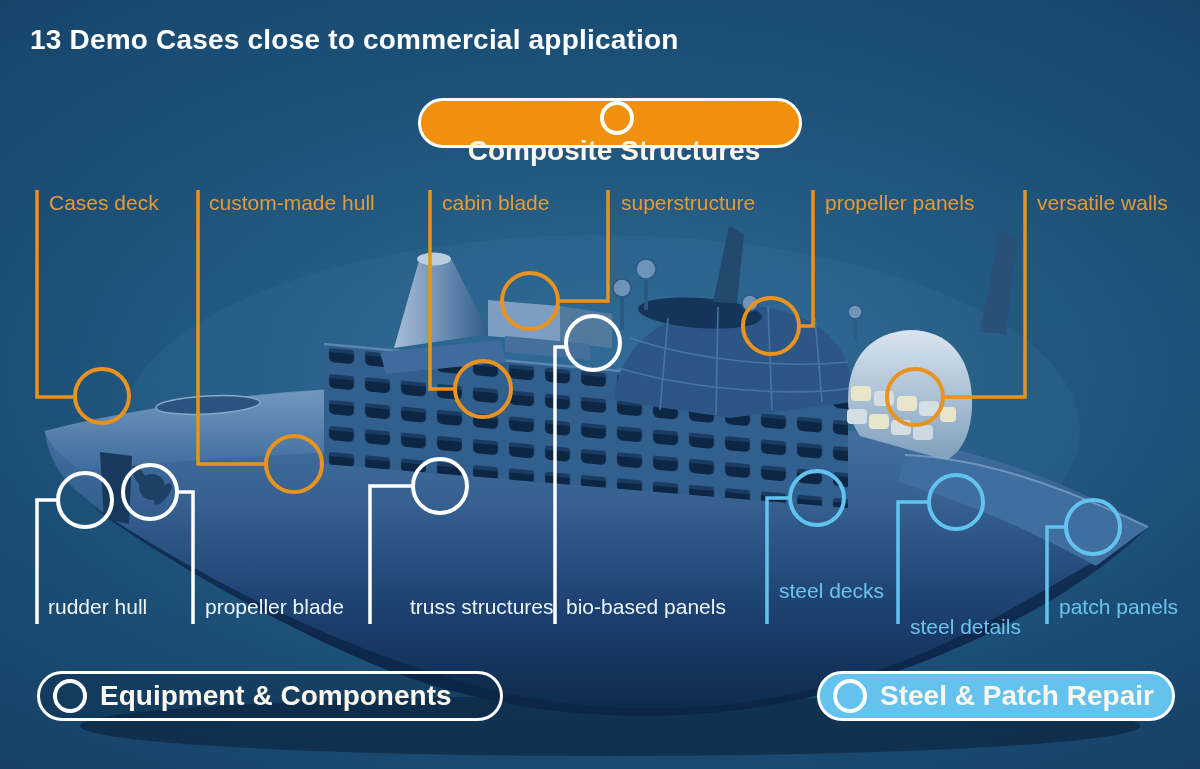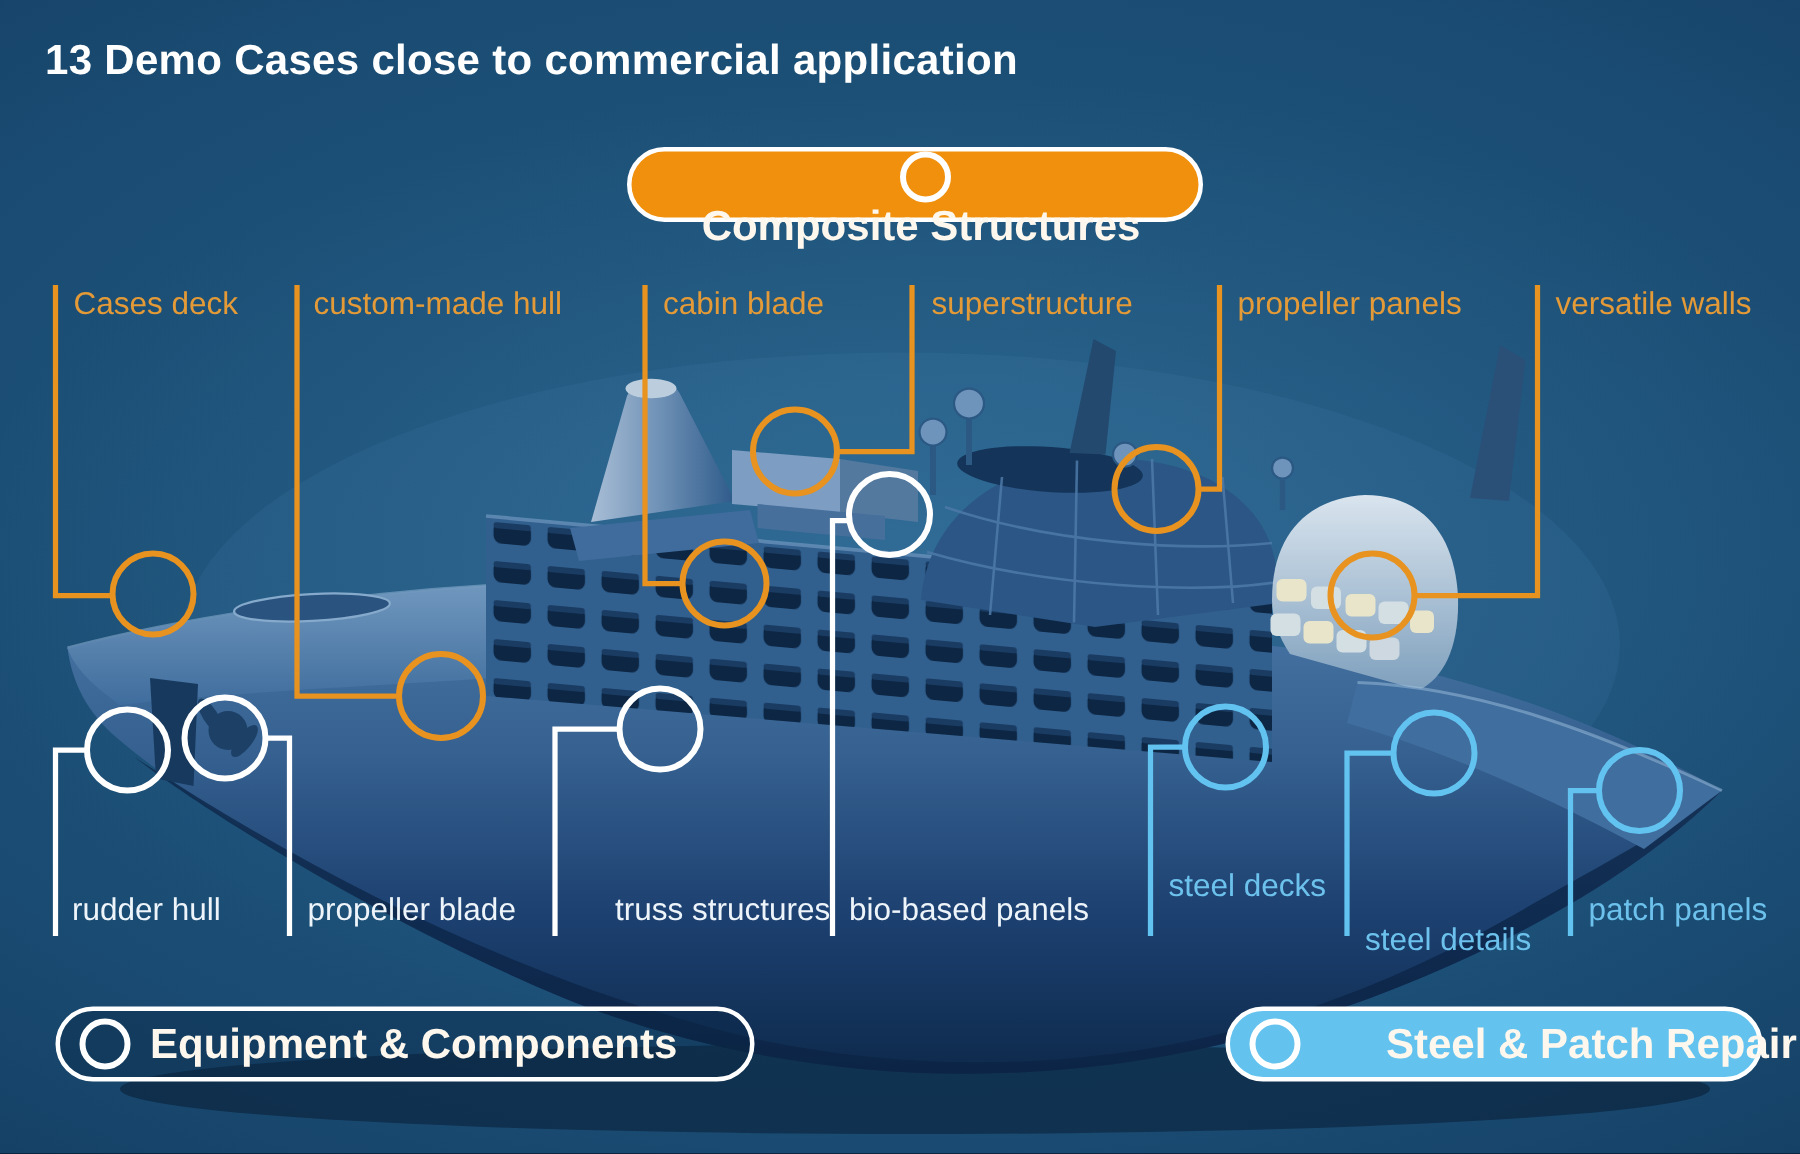--- a/index.html
+++ b/index.html
@@ -28,21 +28,21 @@
   }
   .badge .ring{
     width:34px;height:34px;border:4px solid #ffffff;border-radius:50%;
     box-sizing:border-box;flex:0 0 auto;
   }
   .badge .badge-text{
     color:#FDF7ED;font-size:28px;font-weight:700;margin-left:13px;margin-right:18px;
   }
   .badge-composite{left:418px;top:98px;width:384px;background:#F0900D;flex-direction:column;}
   .badge-equipment{left:37px;top:671px;width:466px;background:rgba(9,38,66,0.35);}
-  .badge-steel{left:817px;top:671px;width:358px;background:#63C3EE;gap:44px;}
+  .badge-steel{left:817px;top:671px;width:358px;background:#63C3EE;}
 </style>
 </head>
 <body>
 
 <div class="stage">
 
   <svg width="1200" height="769" viewBox="0 0 1200 769">
     <defs>
       <linearGradient id="hullGrad" x1="0" y1="0" x2="0" y2="1">
         <stop offset="0" stop-color="#4a78a8"></stop>

